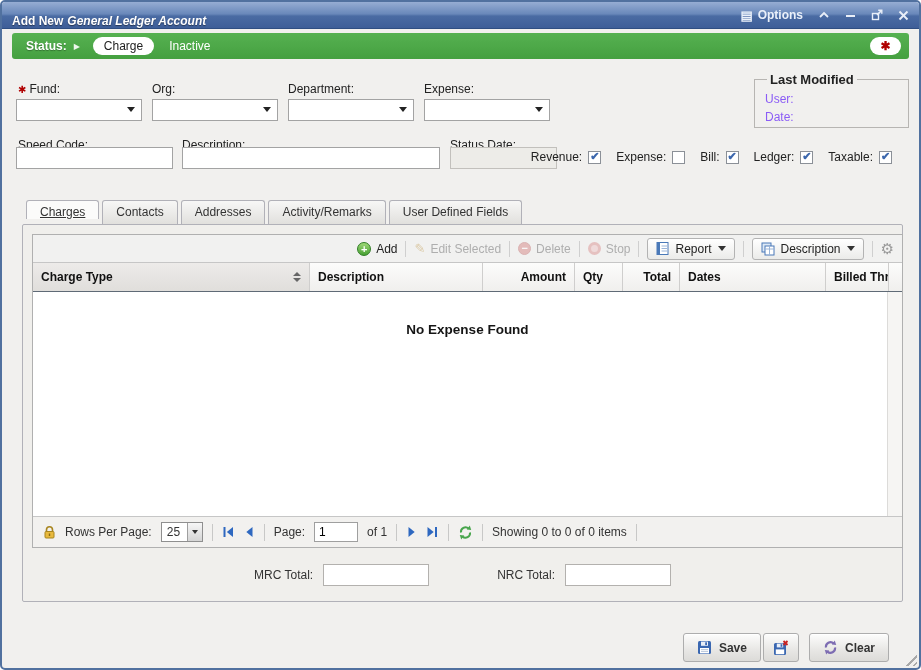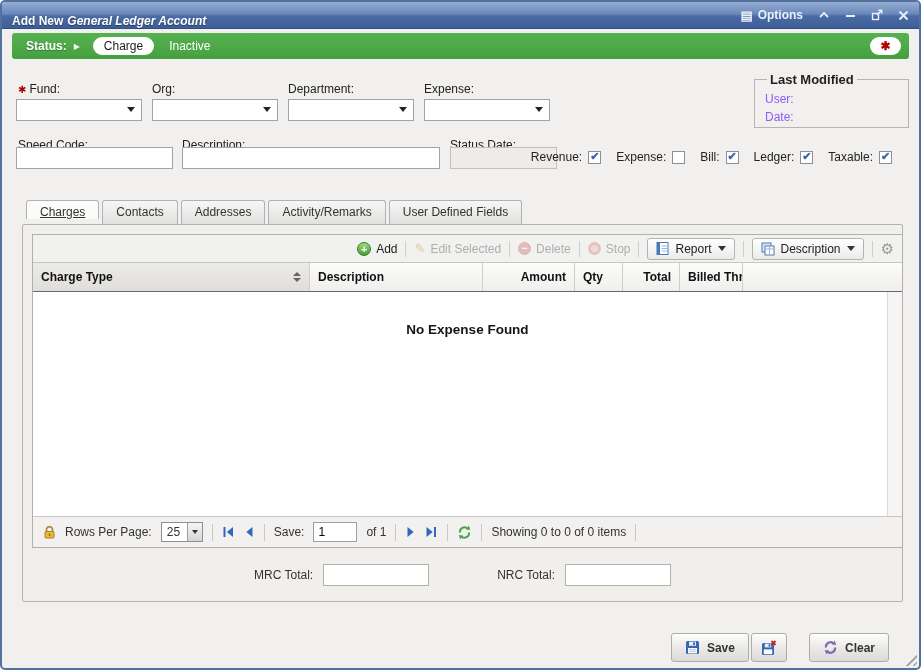--- a/index.html
+++ b/index.html
@@ -109,21 +109,21 @@
   .pginput{width:44px;height:20px;border:1px solid #9f9f9f;background:#fff;padding:0 4px;
     font-family:"Liberation Sans",sans-serif;font-size:12px;}
   .pgbtn{display:flex;align-items:center;cursor:pointer;}
   
   .totals{position:absolute;left:9px;right:9px;top:324px;height:52px;
     display:flex;align-items:center;justify-content:center;gap:10px;color:#333;}
   .totals input{width:106px;height:22px;border:1px solid #b3b1ae;background:#fff;
     font-family:"Liberation Sans",sans-serif;font-size:12px;padding:0 4px;}
   .totals .gap{width:48px;}
   
-  .footer{position:absolute;right:30px;bottom:6px;display:flex;align-items:center;gap:22px;}
+  .footer{position:absolute;right:30px;bottom:6px;display:flex;align-items:center;gap:10px;}
   .fbtn{height:29px;display:flex;align-items:center;gap:7px;padding:0 13px;
     border:1px solid #adadad;border-radius:3px;color:#333;font-weight:bold;cursor:pointer;
     background:linear-gradient(#fdfdfc,#e9e8e6 55%,#dcdbd8);box-shadow:inset 0 1px 0 #fff;}
   .fbtn.iconly{padding:0 9px;}
   .fbtn svg{display:block;}
   .savegroup{display:flex;gap:2px;}
   .grip{position:absolute;right:2px;bottom:2px;width:14px;height:14px;
     background:repeating-linear-gradient(135deg,transparent 0 3px,#a9a9a9 3px 4.5px);
     clip-path:polygon(100% 0,100% 100%,0 100%);cursor:nwse-resize;}
 </style>
@@ -314,20 +314,23 @@
           </div>
         <div class="hcell num" style="width:92px">
             <span>Amount</span>
           </div>
         <div class="hcell" style="width:48px">
             <span>Qty</span>
           </div>
         <div class="hcell num" style="width:57px">
             <span>Total</span>
           </div>
+        <div class="hcell" style="width:146px">
+            <span>Dates</span>
+          </div>
         <div class="hcell" style="width:63px">
             <span>Billed Thro.</span>
           </div>
         <div class="hcell gut" style="flex:1"></div>
       </div>
 
       <div class="gbody">
         <div class="empty-msg">No Expense Found</div>
         <div class="vgutter"></div>
       </div>
@@ -351,21 +354,21 @@
               <rect x="1.5" y="1" width="2" height="10" fill="#2e68c0"></rect>
               <polygon points="11,1 11,11 4.8,6" fill="#2e68c0"></polygon>
             </svg>
           </span>
         <span class="pgbtn">
             <svg width="11" height="12">
               <polygon points="8.5,1 8.5,11 2.3,6" fill="#2e68c0"></polygon>
             </svg>
           </span>
         <span class="psep"></span>
-        <span>Save:</span>
+        <span>Page:</span>
         <input class="pginput" value="1" style="">
         <span>of 1</span>
         <span class="psep"></span>
         <span class="pgbtn">
             <svg width="11" height="12">
               <polygon points="2.5,1 2.5,11 8.7,6" fill="#2e68c0"></polygon>
             </svg>
           </span>
         <span class="pgbtn">
             <svg width="13" height="12">

